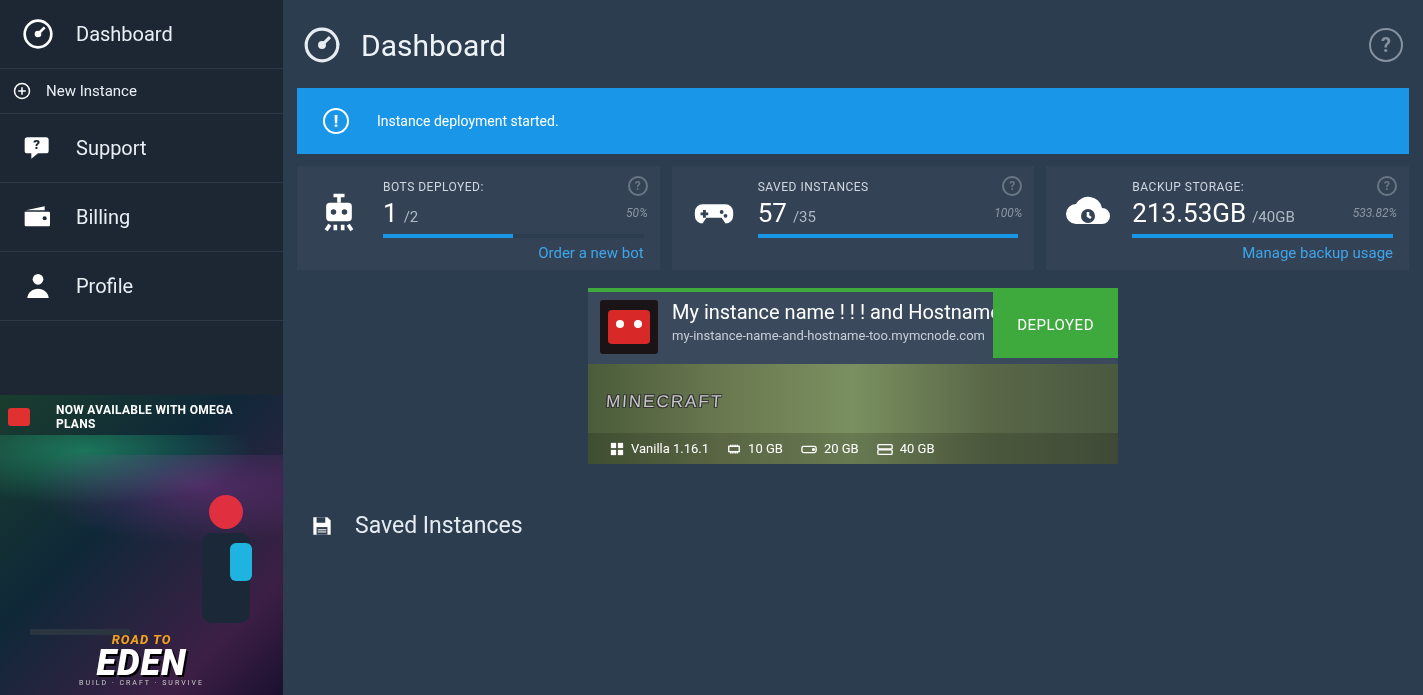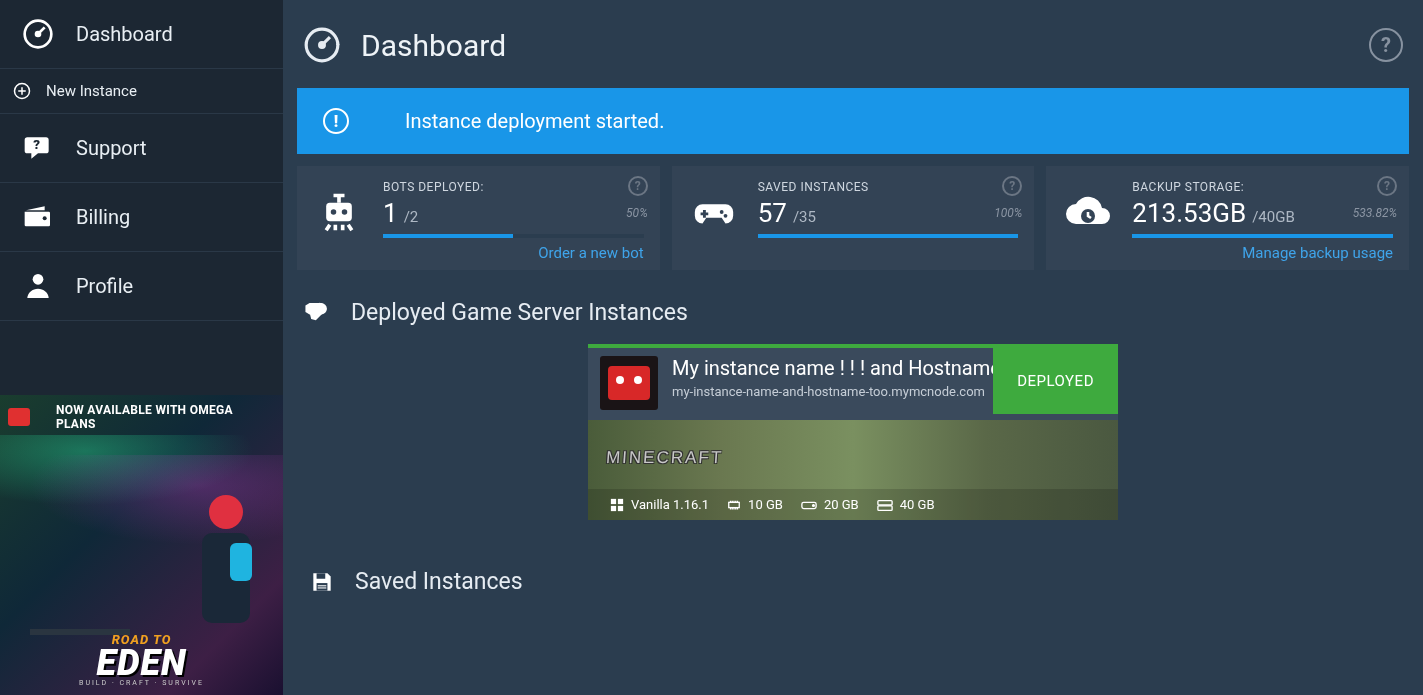--- a/index.html
+++ b/index.html
@@ -125,21 +125,21 @@
   padding: 20px 26px;
   margin-bottom: 12px;
 }
 .alert .alert-icon {
   width: 26px; height: 26px;
   border: 2px solid #fff;
   border-radius: 50%;
   display: flex; align-items: center; justify-content: center;
   font-weight: 900;
 }
-.alert .alert-text { color: #fff; font-size: 20px; margin-left: 28px; }
+.alert .alert-text { color: #fff; font-size: 14px; }
 
 .stats-row { display: flex; gap: 12px; margin-bottom: 18px; }
 .stat-card {
   flex: 1;
   background: #334355;
   padding: 14px 16px 8px 16px;
   display: flex;
   gap: 18px;
   position: relative;
 }
@@ -434,29 +434,20 @@
           <div class="stat-bar">
               <div class="fill" style="width:100%"></div>
             </div>
           <div class="stat-link">Manage backup usage</div>
         </div>
         <div class="help-sm">?</div>
         <div class="stat-pct">533.82%</div>
       </div>
     </div>
 
-    <div class="section-head">
-      <span>
-        <svg width="28" height="28" viewBox="0 0 24 24" fill="#fff">
-            <path d="M5 19l4-1 7-7a5 5 0 0 0 0-7 5 5 0 0 0-7 0l-7 7-1 4 4 4z" transform="rotate(45 12 12)"></path>
-            <path d="M14 4c3 0 6 3 6 6l-9 9-4-1-1-4 8-10z"></path>
-          </svg>
-      </span>
-      <h2>Deployed Game Server Instances</h2>
-    </div>
 
     <div class="instance-card-wrap">
       <div class="instance-card">
         <div class="instance-top">
           <div class="instance-avatar">
             <div class="bot"></div>
           </div>
           <div class="instance-info">
             <div class="instance-name">My instance name ! ! ! and Hostname ? ?</div>
             <div class="instance-host">my-instance-name-and-hostname-too.mymcnode.com</div>

